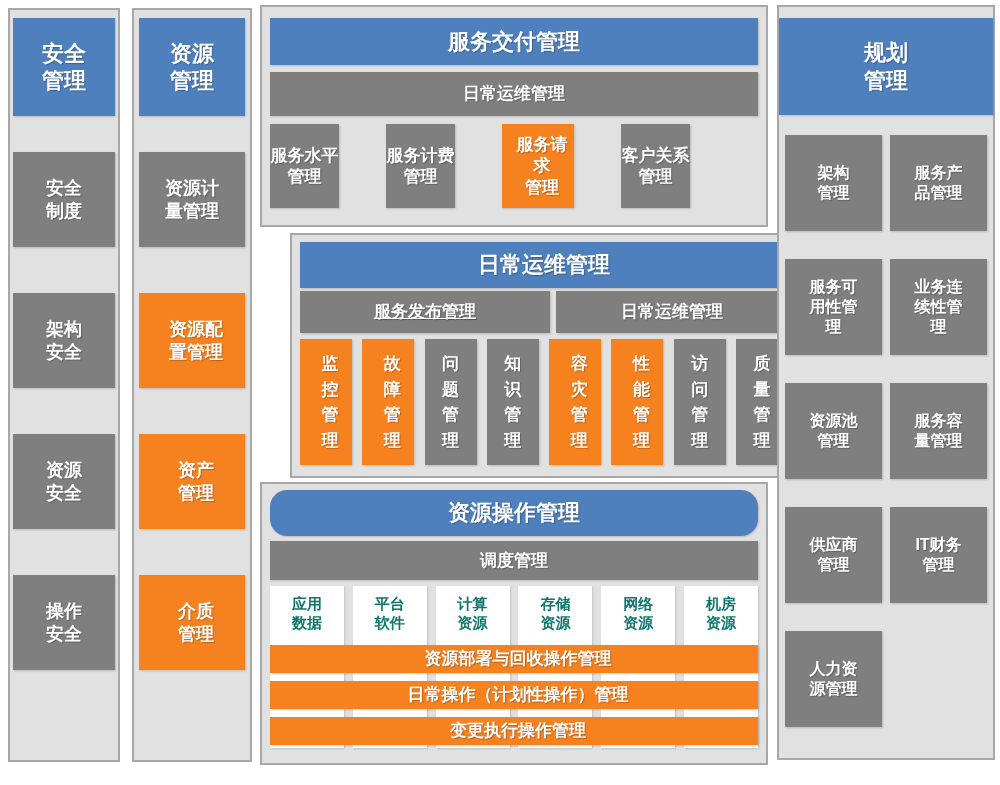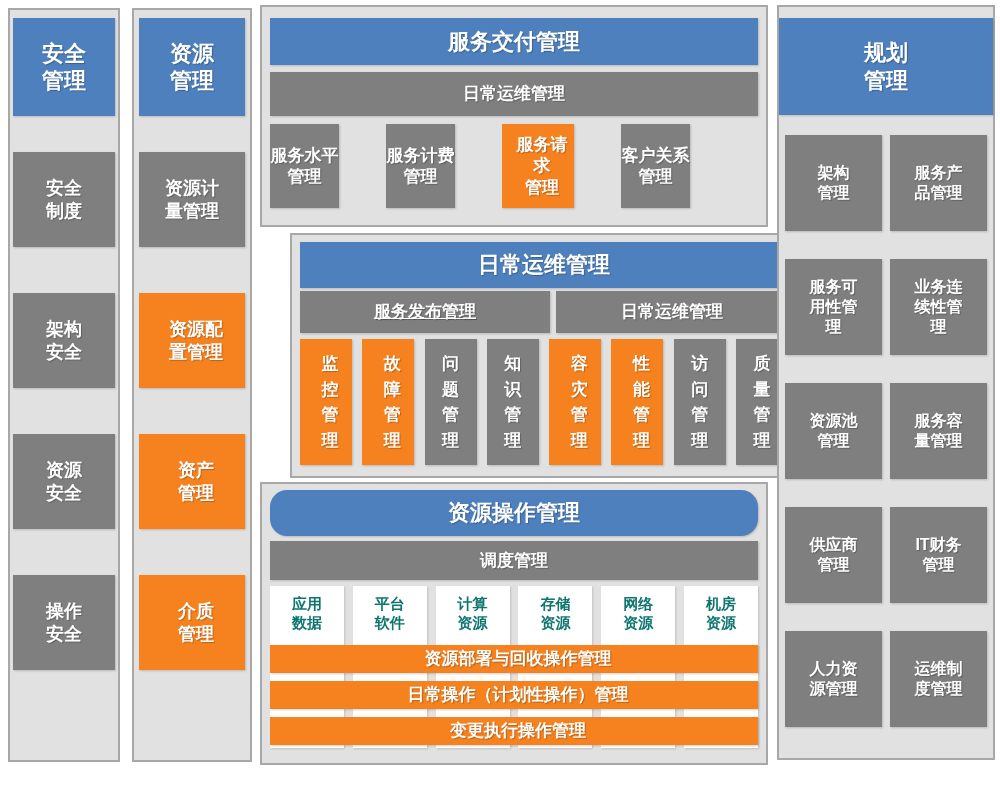--- a/index.html
+++ b/index.html
@@ -211,19 +211,17 @@
       </div>
       <div class="plan-row">
         <div class="box gray">供应商
 管理</div>
         <div class="box gray">IT财务
 管理</div>
       </div>
       <div class="plan-row">
         <div class="box gray">人力资
 源管理</div>
-        <div class="box gray">运维制
-度管理</div>
       </div>
     </div>
   </div>
 
 </div>
 
 </body></html>

